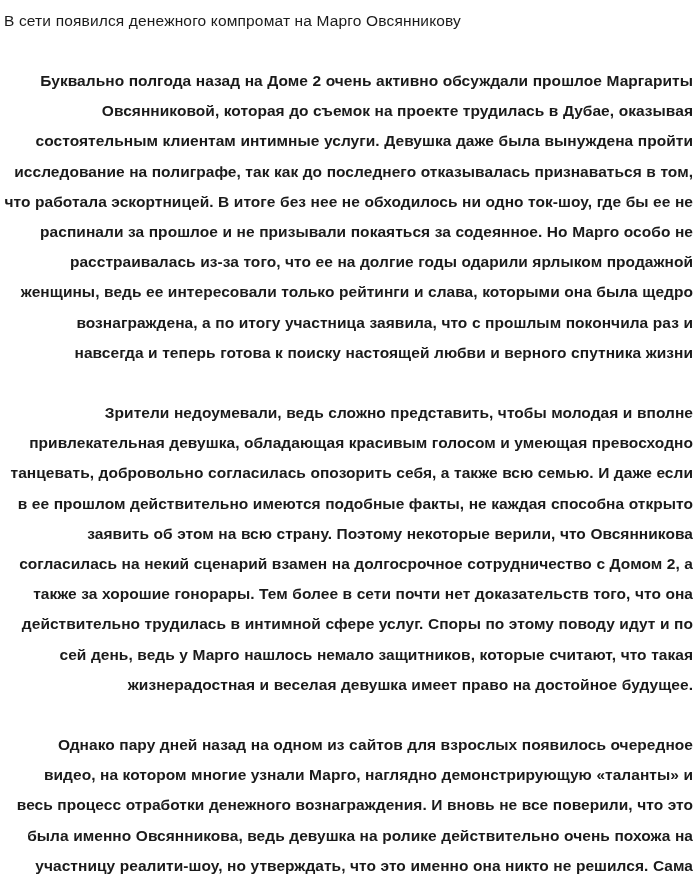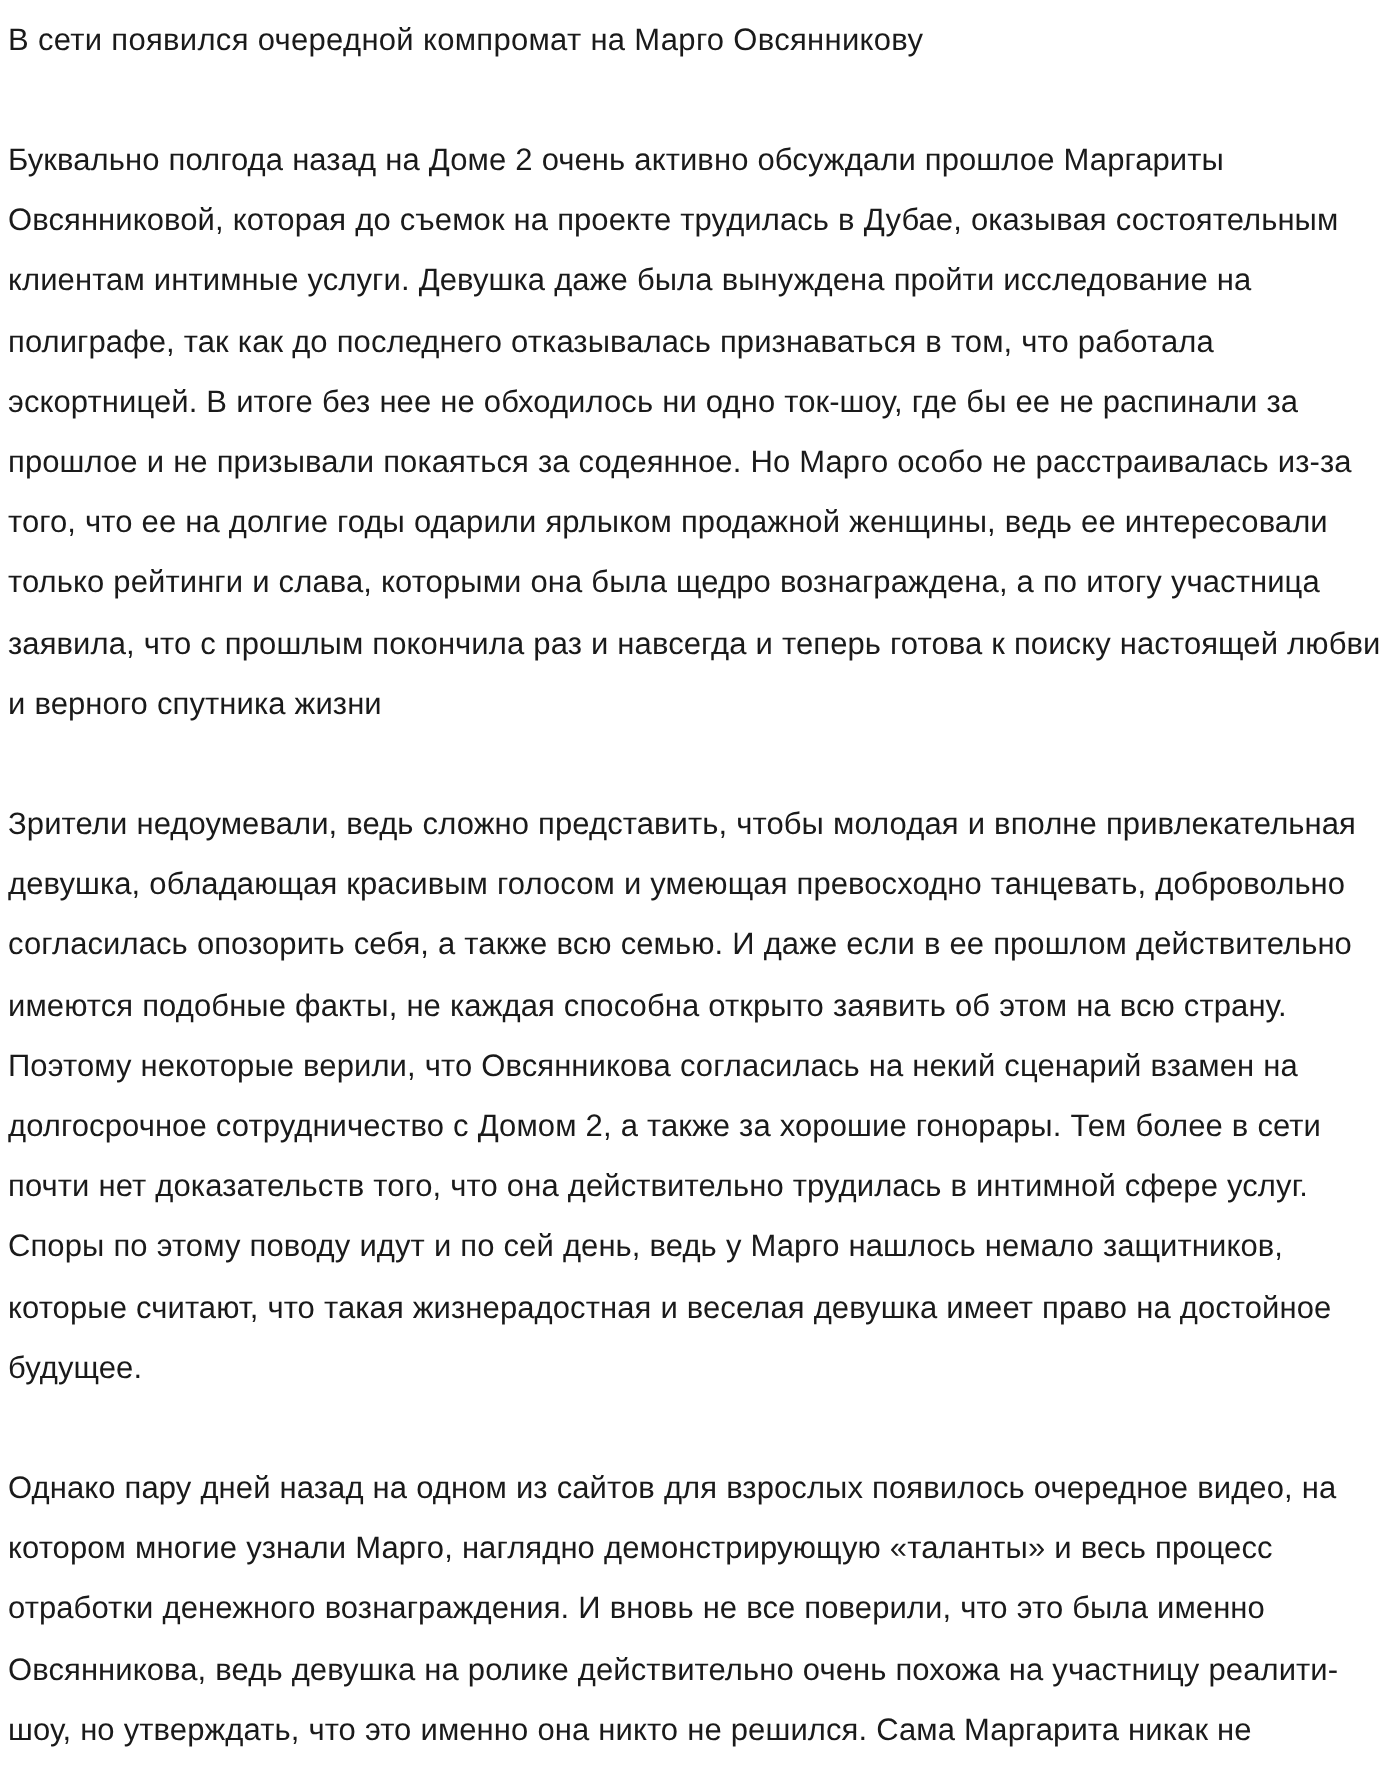--- a/index.html
+++ b/index.html
@@ -26,36 +26,36 @@
     line-height: 30px;
     font-weight: 400;
     color: #1a1a1a;
     margin: 0 0 30px 0;
     letter-spacing: 0.01em;
     white-space: nowrap;
   }
   .article-paragraph {
     font-size: 15.5px;
     line-height: 30.2px;
-    font-weight: 400;
+    font-weight: 700;
     color: #1a1a1a;
     margin: 16px 0 30px 0;
-    text-align: left;
+    text-align: right;
     letter-spacing: 0.003em;
     word-spacing: 0.01em;
     hyphens: none;
   }
   .article-paragraph:last-child {
     margin-bottom: 0;
   }
 </style>
 </head>
 <body>
 
 <article class="article">
-  <h1 class="article-heading">В сети появился очередной компромат на Марго Овсянникову</h1>
+  <h1 class="article-heading">В сети появился денежного компромат на Марго Овсянникову</h1>
 
   <p class="article-paragraph">Буквально полгода назад на Доме 2 очень активно обсуждали прошлое Маргариты Овсянниковой, которая до съемок на проекте трудилась в Дубае, оказывая состоятельным клиентам интимные услуги. Девушка даже была вынуждена пройти исследование на полиграфе, так как до последнего отказывалась признаваться в том, что работала эскортницей. В итоге без нее не обходилось ни одно ток-шоу, где бы ее не распинали за прошлое и не призывали покаяться за содеянное. Но Марго особо не расстраивалась из-за того, что ее на долгие годы одарили ярлыком продажной женщины, ведь ее интересовали только рейтинги и слава, которыми она была щедро вознаграждена, а по итогу участница заявила, что с прошлым покончила раз и навсегда и теперь готова к поиску настоящей любви и верного спутника жизни</p>
 
   <p class="article-paragraph">Зрители недоумевали, ведь сложно представить, чтобы молодая и вполне привлекательная девушка, обладающая красивым голосом и умеющая превосходно танцевать, добровольно согласилась опозорить себя, а также всю семью. И даже если в ее прошлом действительно имеются подобные факты, не каждая способна открыто заявить об этом на всю страну. Поэтому некоторые верили, что Овсянникова согласилась на некий сценарий взамен на долгосрочное сотрудничество с Домом 2, а также за хорошие гонорары. Тем более в сети почти нет доказательств того, что она действительно трудилась в интимной сфере услуг. Споры по этому поводу идут и по сей день, ведь у Марго нашлось немало защитников, которые считают, что такая жизнерадостная и веселая девушка имеет право на достойное будущее.</p>
 
   <p class="article-paragraph">Однако пару дней назад на одном из сайтов для взрослых появилось очередное видео, на котором многие узнали Марго, наглядно демонстрирующую «таланты» и весь процесс отработки денежного вознаграждения. И вновь не все поверили, что это была именно Овсянникова, ведь девушка на ролике действительно очень похожа на участницу реалити-шоу, но утверждать, что это именно она никто не решился. Сама Маргарита никак не прокомментировала свое участие в порнографическом видео, а тем временем пользователи, которые никогда не верили «дубайскому лучику» вовсю смеются над теми, кто этой девушке верил и всячески ее поддерживал.</p>
 </article>
 
 </body></html>

